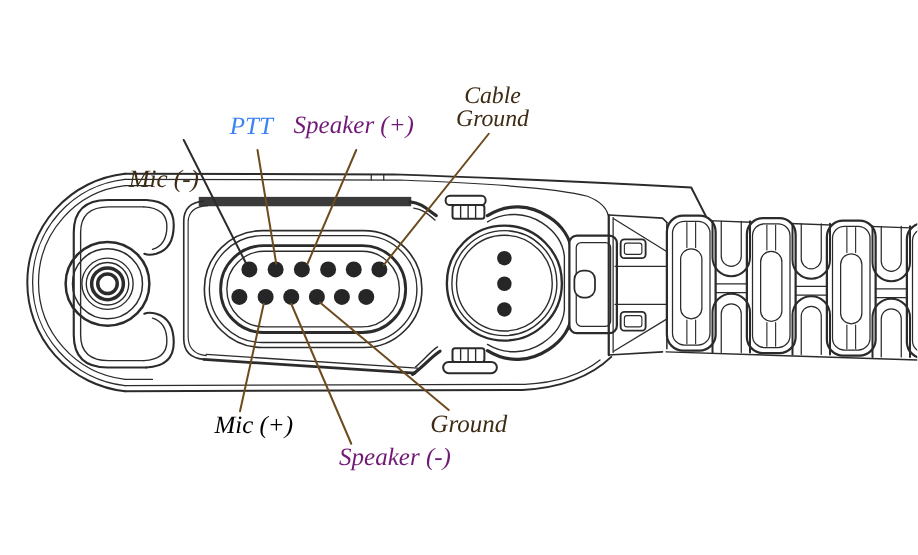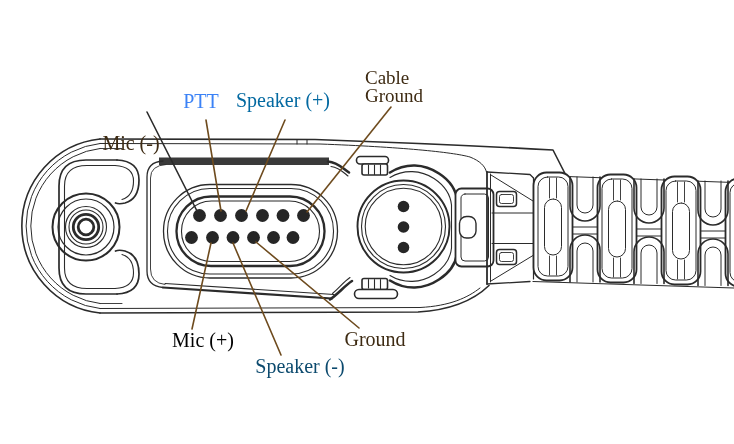--- a/index.html
+++ b/index.html
@@ -1,20 +1,20 @@
 <!DOCTYPE html>
 <html><head>
 <meta charset="utf-8">
 <style>
   html,body{margin:0;padding:0;background:#ffffff;}
   #stage{position:relative;width:734px;height:444px;background:#ffffff;overflow:hidden;
          font-family:"Liberation Serif","DejaVu Serif",serif;}
   #artwork{position:absolute;left:0;top:0;}
   .callout{position:absolute;transform:translate(-50%,-50%);color:#3E2B13;
-           font-size:20px;line-height:15.5px;text-align:left;white-space:pre;}
+           font-size:20px;line-height:15.5px;text-align:center;white-space:pre;font-style:italic;}
   .callout[data-callout-id="cable-ground"]{font-size:19px;}
   .callout div{line-height:15.5px;padding:1px 0;}
 </style>
 </head>
 <body>
 
 <div id="stage">
 
 <svg id="artwork" width="734" height="444" viewBox="0 0 734 444" xmlns="http://www.w3.org/2000/svg">
 
@@ -190,20 +190,20 @@
           <line x1="211" y1="243" x2="192" y2="329" stroke="#6E4B1E" stroke-width="1.6"></line>
           <line x1="233" y1="243" x2="281" y2="355" stroke="#6E4B1E" stroke-width="1.6"></line>
           <line x1="256" y1="242" x2="359" y2="328" stroke="#6E4B1E" stroke-width="1.6"></line>
         </g>
   </g>
 </svg>
 
 <div id="labels-layer">
       <div class="callout" data-callout-id="mic-neg" style="left: 131px; top: 100px; color: rgb(62, 43, 19); margin-top: 44px;"><div>Mic (-)</div></div>
       <div class="callout" data-callout-id="ptt" style="left: 201px; top: 102px; color: #3b82f6;"><div>PTT</div></div>
-      <div class="callout" data-callout-id="speaker-pos" style="left: 283px; top: 101px; color: #0369a1;"><div>Speaker (+)</div></div>
+      <div class="callout" data-callout-id="speaker-pos" style="left: 283px; top: 101px; color: #701a75;"><div>Speaker (+)</div></div>
       <div class="callout" data-callout-id="cable-ground" style="left: 394px; top: 86px; color: rgb(62, 43, 19);"><div>Cable</div><div>Ground</div></div>
       <div class="callout" data-callout-id="mic-pos" style="left: 203px; top: 341px; color: #000000;"><div>Mic (+)</div></div>
-      <div class="callout" data-callout-id="speaker-neg" style="left: 300px; top: 367px; color: #0c4a6e;"><div>Speaker (-)</div></div>
+      <div class="callout" data-callout-id="speaker-neg" style="left: 316px; top: 367px; color: #701a75;"><div>Speaker (-)</div></div>
       <div class="callout" data-callout-id="ground" style="left: 375px; top: 340px; color: rgb(62, 43, 19);"><div>Ground</div></div>
     </div>
 
 </div>
 
 </body></html>

